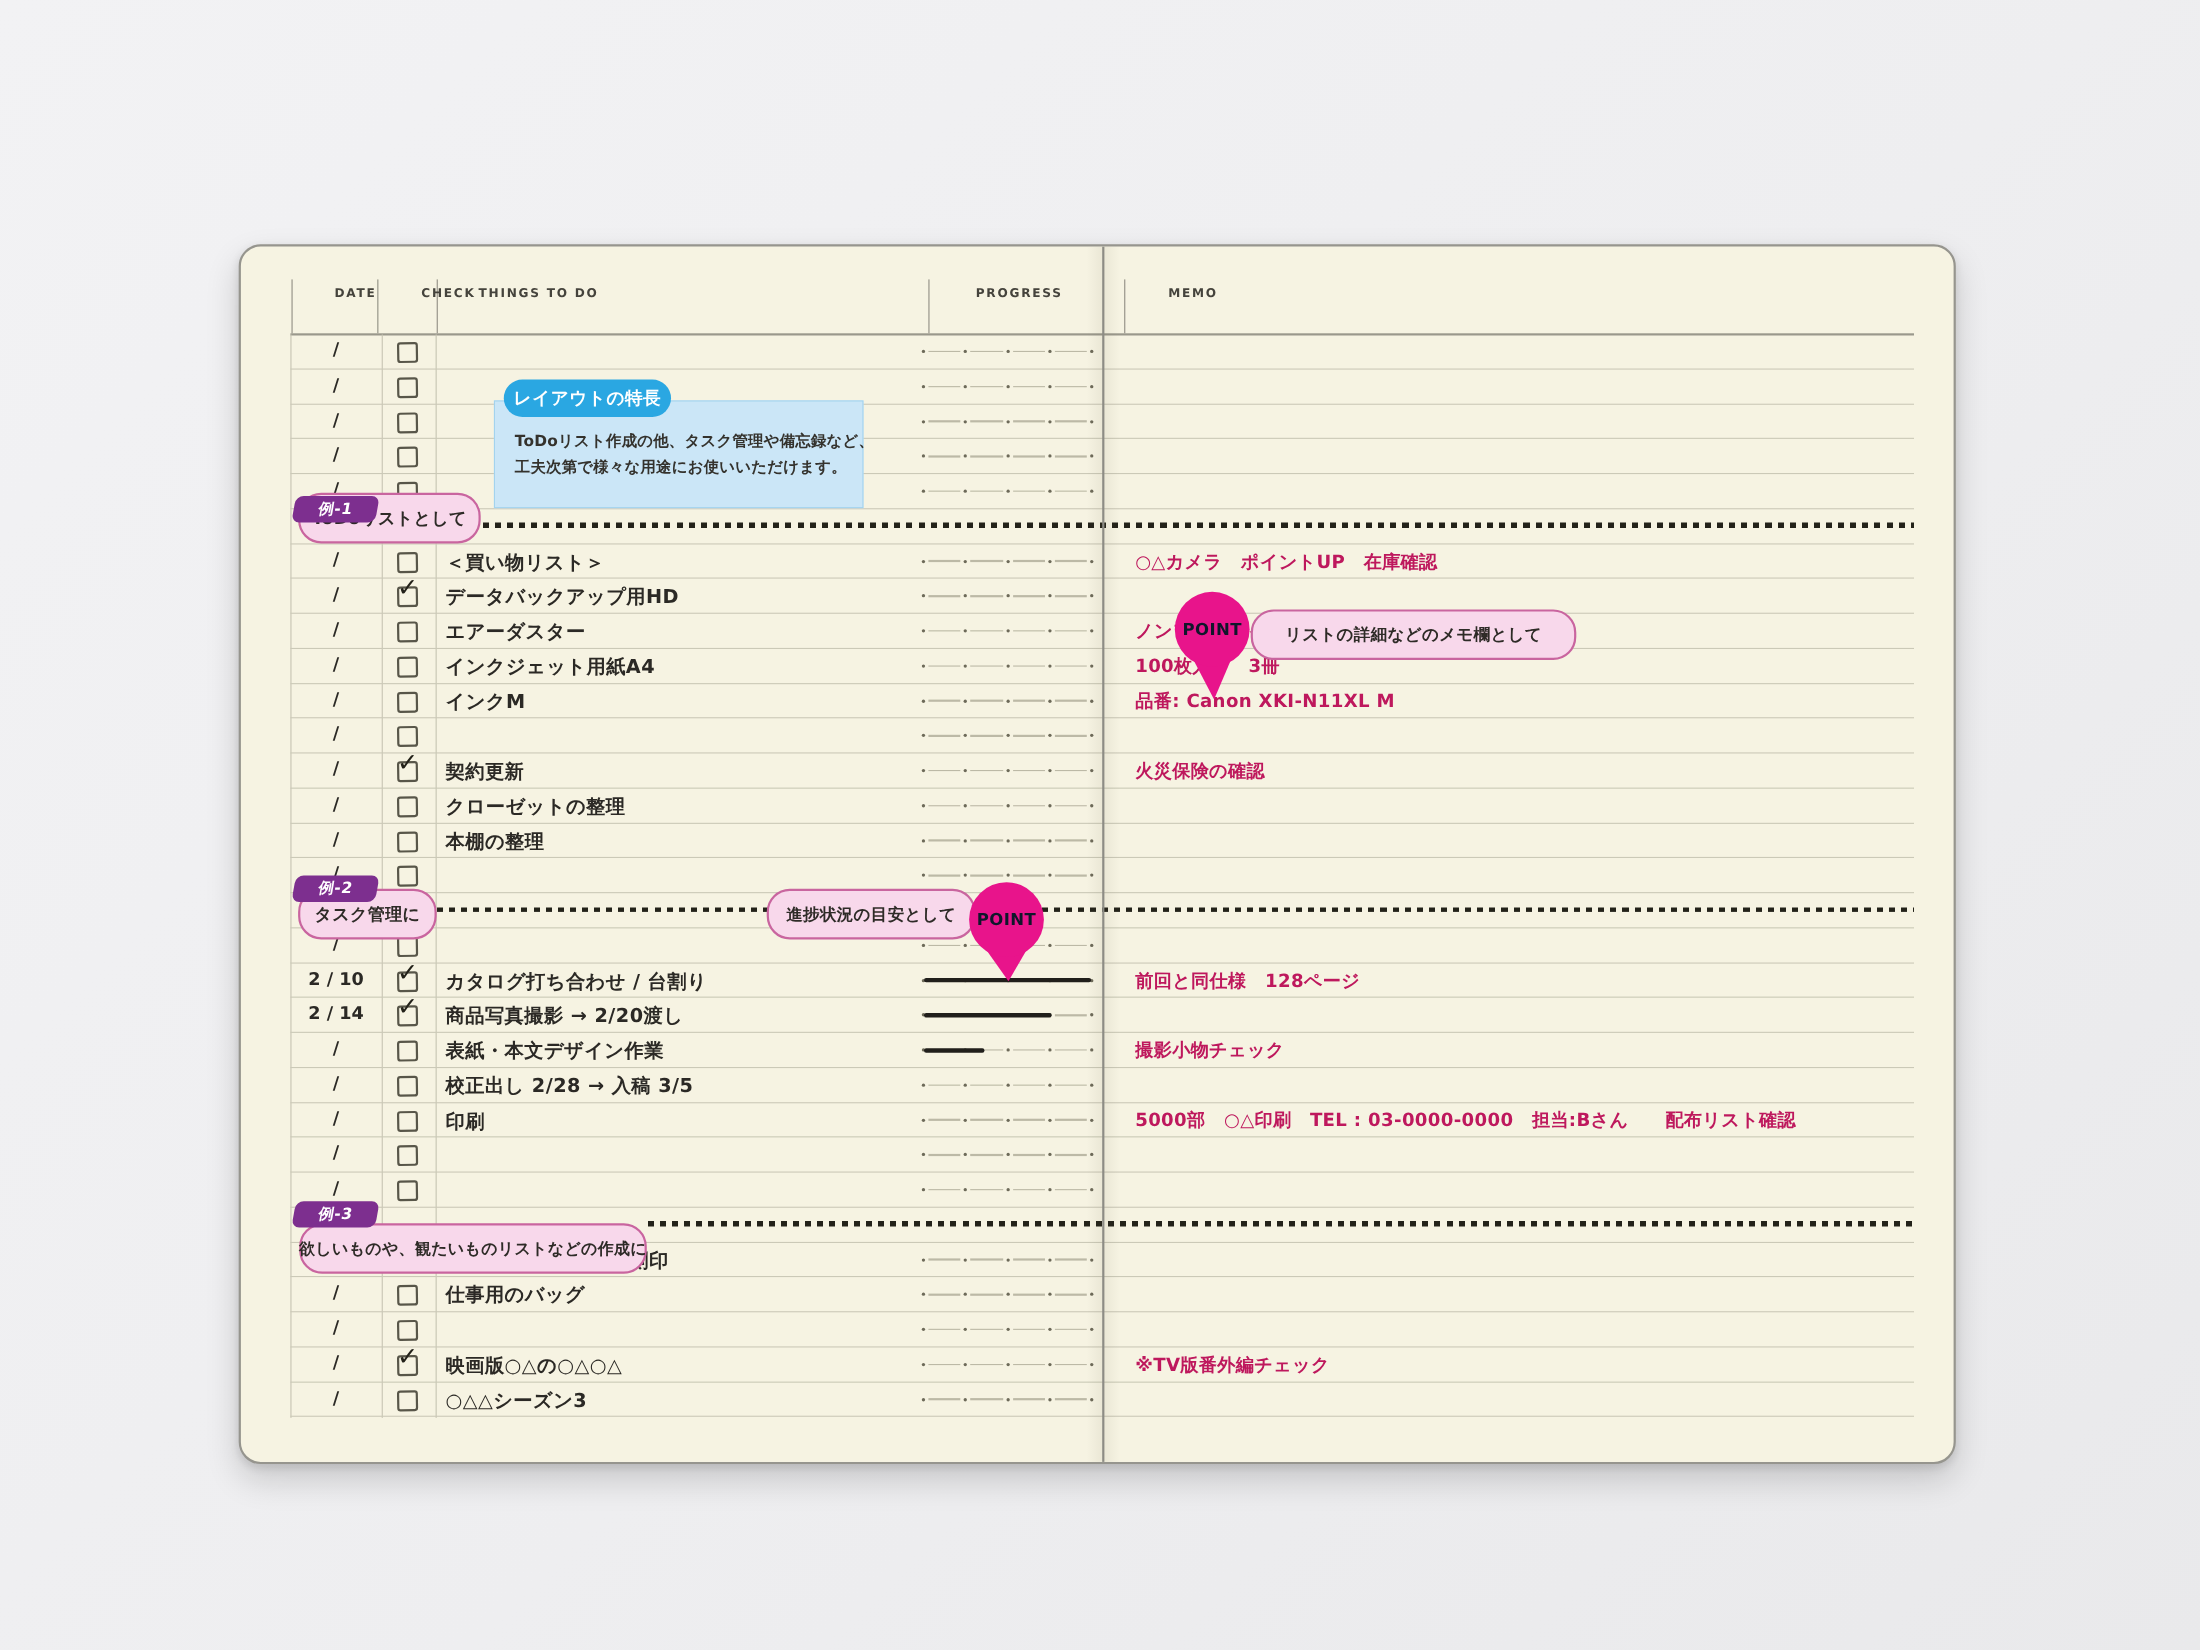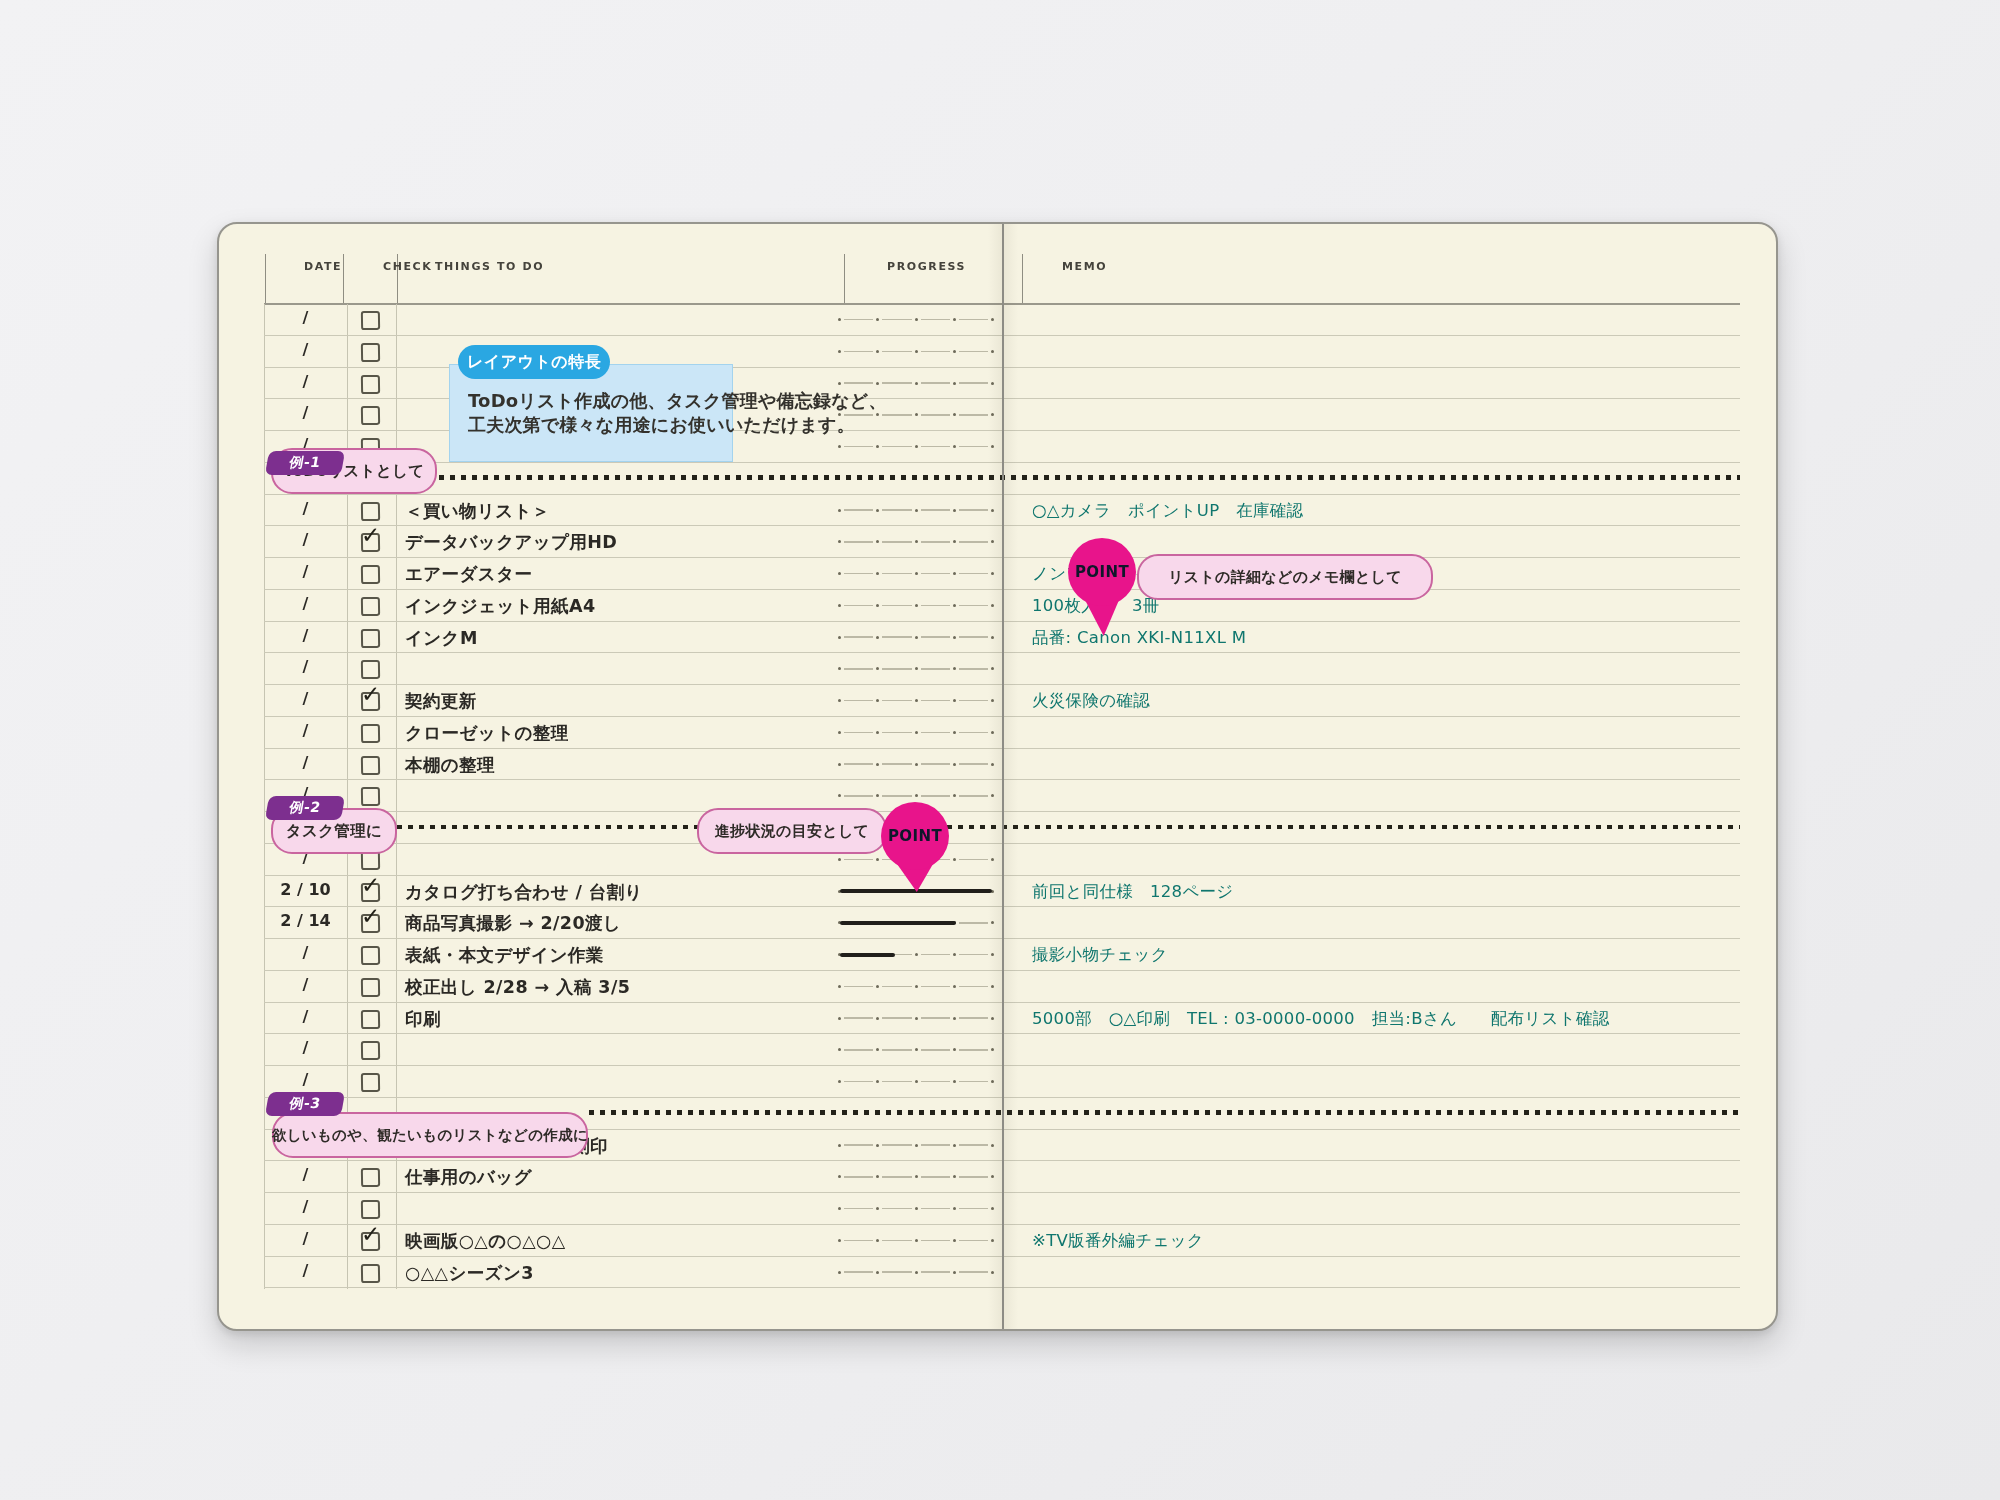--- a/index.html
+++ b/index.html
@@ -23,33 +23,33 @@
   
   .row{position:absolute;left:0;width:1557px;height:31.75px;z-index:2;}
   .rule{position:absolute;left:45px;width:1476px;bottom:0;height:1px;background:#cbc9b7;}
   .date{position:absolute;left:45px;width:83px;top:4px;text-align:center;
         font-size:16px;font-weight:600;color:#2b2925;}
   .cbox{position:absolute;left:142px;top:7px;width:15px;height:15px;
         border:2px solid #585649;border-radius:3px;transform:rotate(-1deg);}
   .cmark{position:absolute;left:142px;top:-4px;font-size:23px;font-weight:700;color:#232119;}
   .task{position:absolute;left:186px;top:4px;font-size:17.5px;font-weight:600;
         color:#2b2925;letter-spacing:.4px;white-space:nowrap;}
-  .memoTxt{position:absolute;left:813px;top:5px;font-size:16.5px;font-weight:400;
-        color:#0f766e;letter-spacing:.3px;white-space:nowrap;}
+  .memoTxt{position:absolute;left:813px;top:5px;font-size:16.5px;font-weight:700;
+        color:#be185d;letter-spacing:.3px;white-space:nowrap;}
   .guide{position:absolute;left:619px;top:13.5px;width:156px;height:4px;
          display:flex;align-items:center;justify-content:space-between;}
   .gdot{width:3px;height:3px;border-radius:50%;background:#6d6a59;flex:none;}
   .gdash{height:1.5px;background:#bcb9a6;flex:1 1 auto;margin:0 3px;}
   .pbar{position:absolute;top:13.5px;height:4px;background:#211f1b;border-radius:2px;}
   .dashline{position:absolute;top:12.5px;height:4.5px;z-index:5;
             background:repeating-linear-gradient(90deg,#232219 0 5.5px,rgba(0,0,0,0) 5.5px 11px);}
   
-  .bluebox{position:absolute;left:230px;top:140px;width:284px;height:98px;z-index:6;
+  .bluebox{position:absolute;left:230px;top:140px;width:336px;height:98px;z-index:6;
            background:#cbe6f7;border:1px solid #a3d3ee;
-           font-size:18px;font-weight:700;color:#34322d;line-height:24px;
+           font-size:14px;font-weight:700;color:#34322d;line-height:24px;
            padding:24px 0 0 18px;box-sizing:border-box;letter-spacing:.2px;}
   .bluepill{position:absolute;left:239px;top:121px;width:152px;height:34px;z-index:7;
             background:#2aa7e2;border-radius:17px;color:#fff;font-size:16px;font-weight:700;
             display:flex;align-items:center;justify-content:center;letter-spacing:.5px;}
   .badge{position:absolute;left:48px;width:76px;height:24px;z-index:9;
          background:#7d2f8f;border-radius:7px;transform:skewX(-10deg);
          color:#fff;font-size:14px;font-weight:700;
          display:flex;align-items:center;justify-content:center;letter-spacing:.5px;}
   .pinkpill{position:absolute;z-index:8;background:#f8d8eb;border:2.5px solid #c9659f;
             border-radius:21px;color:#2e2b27;font-size:15.5px;font-weight:700;

